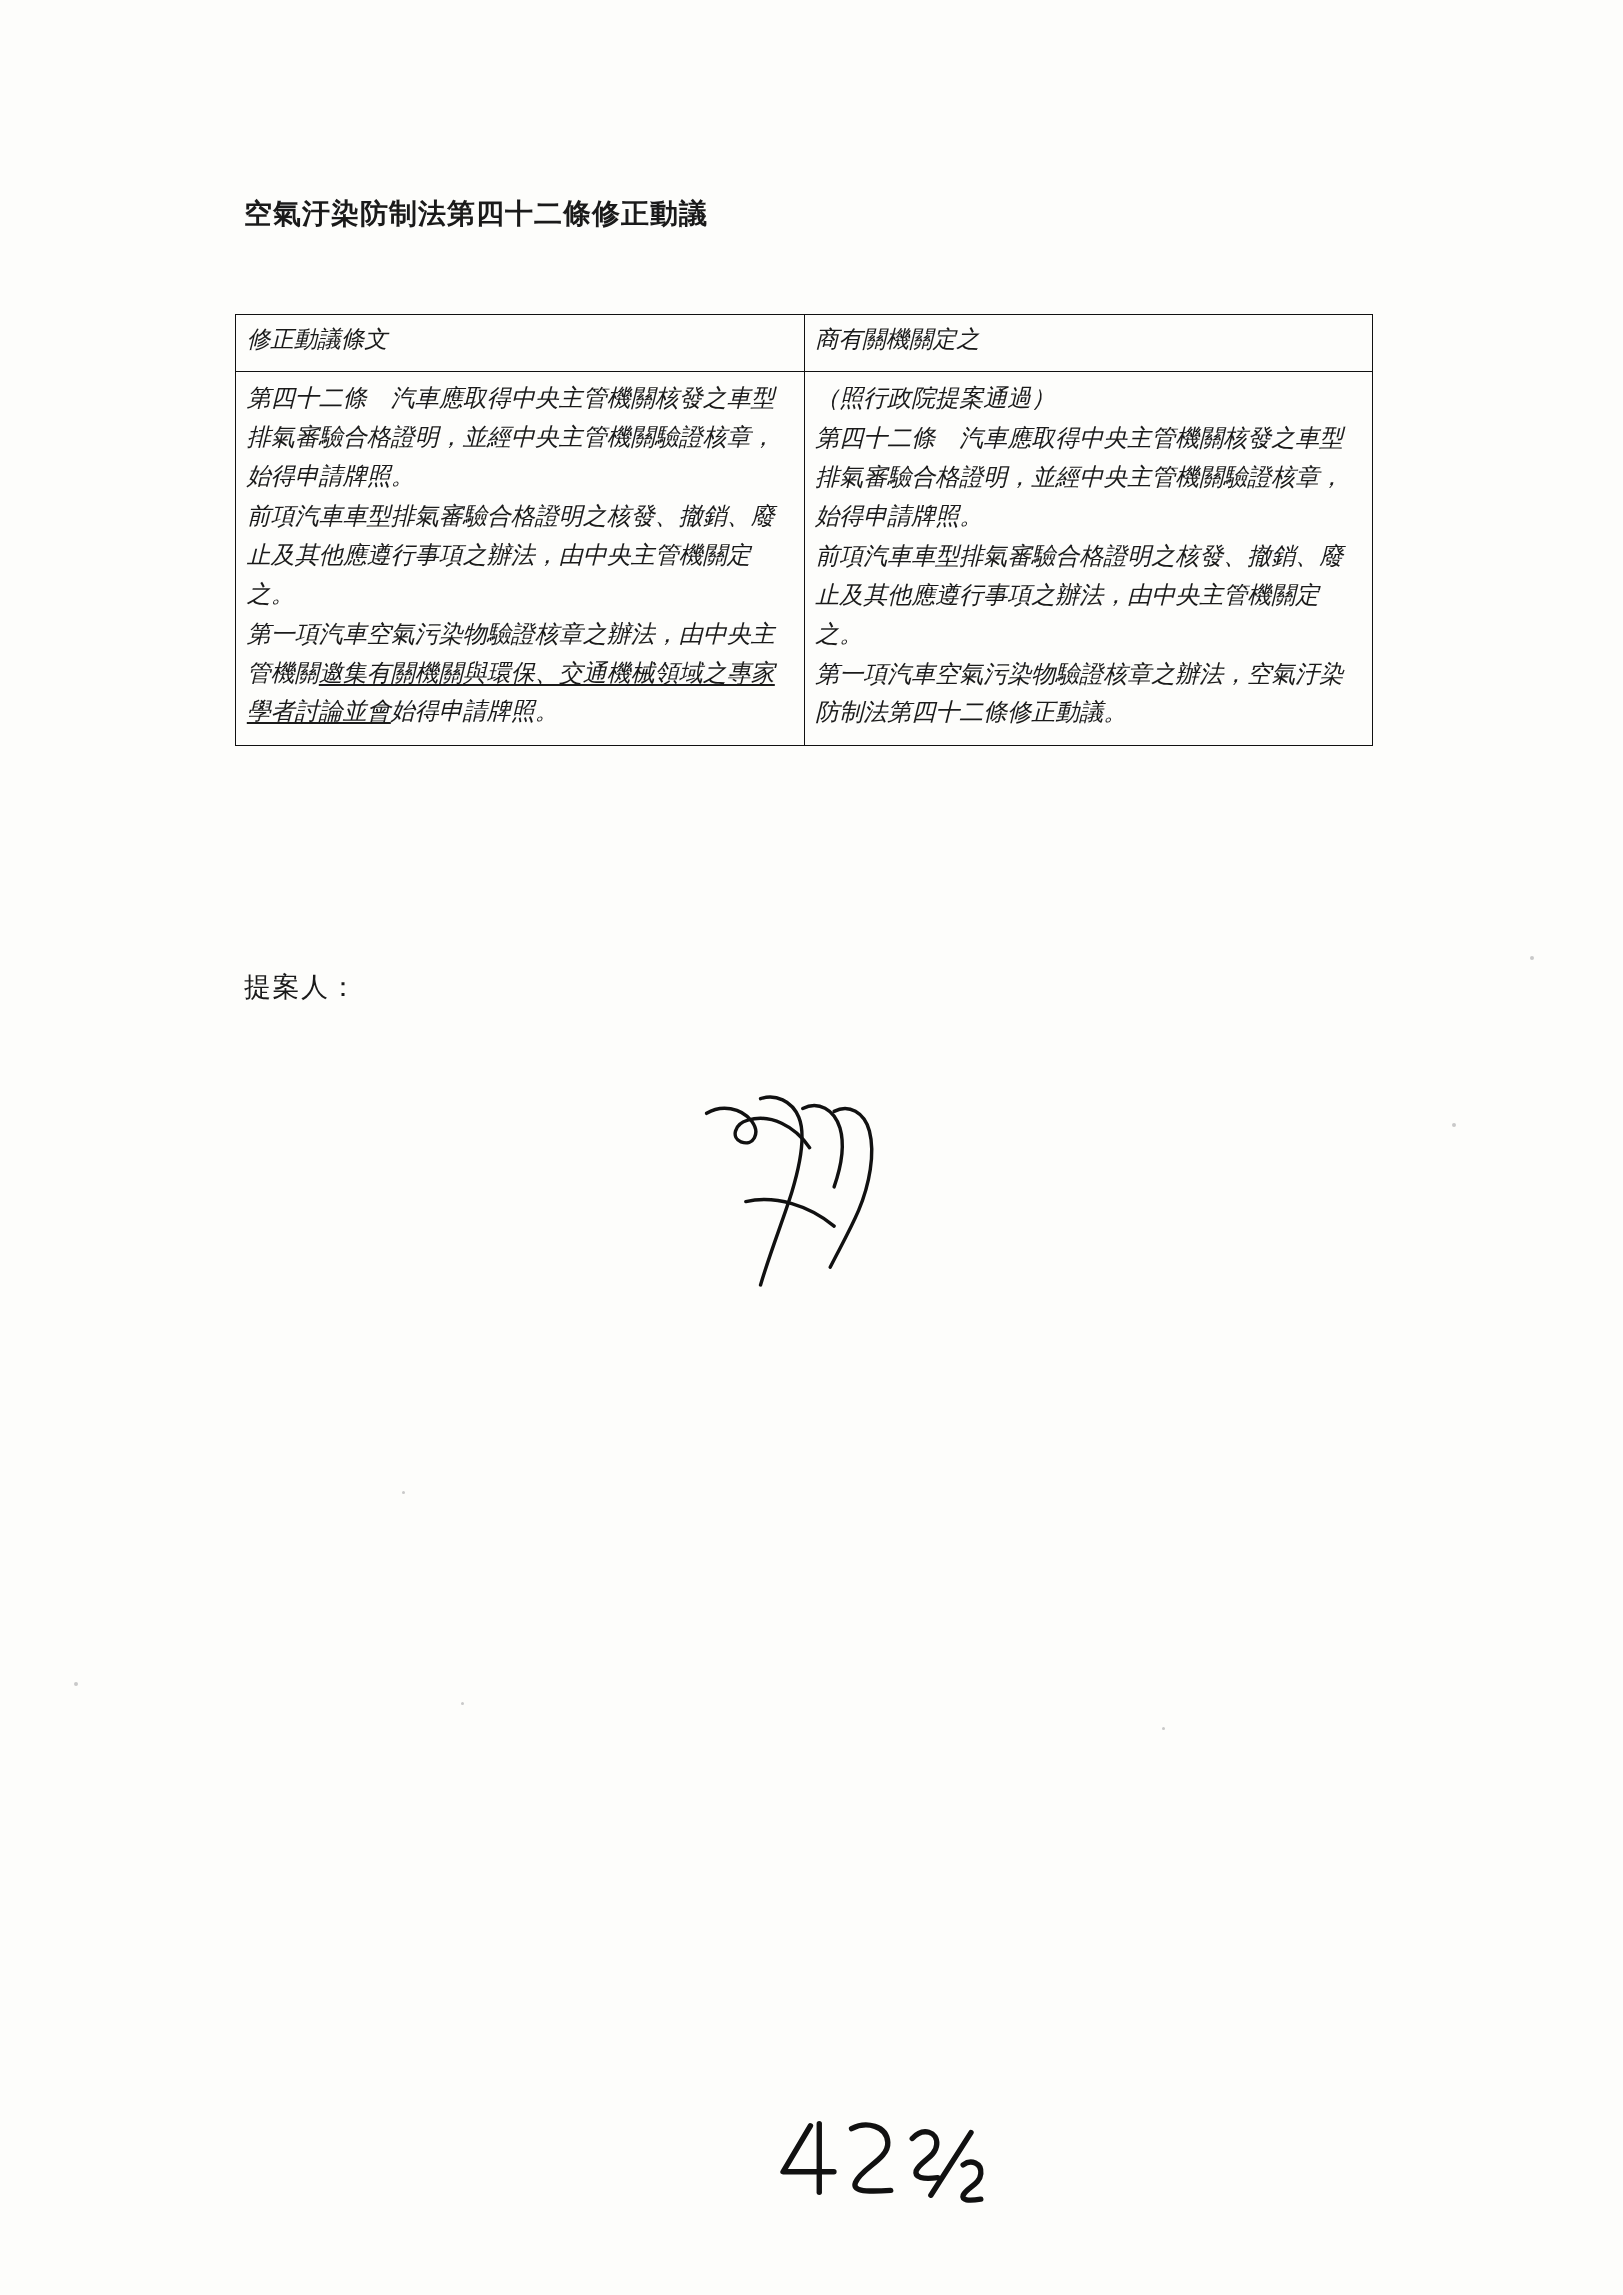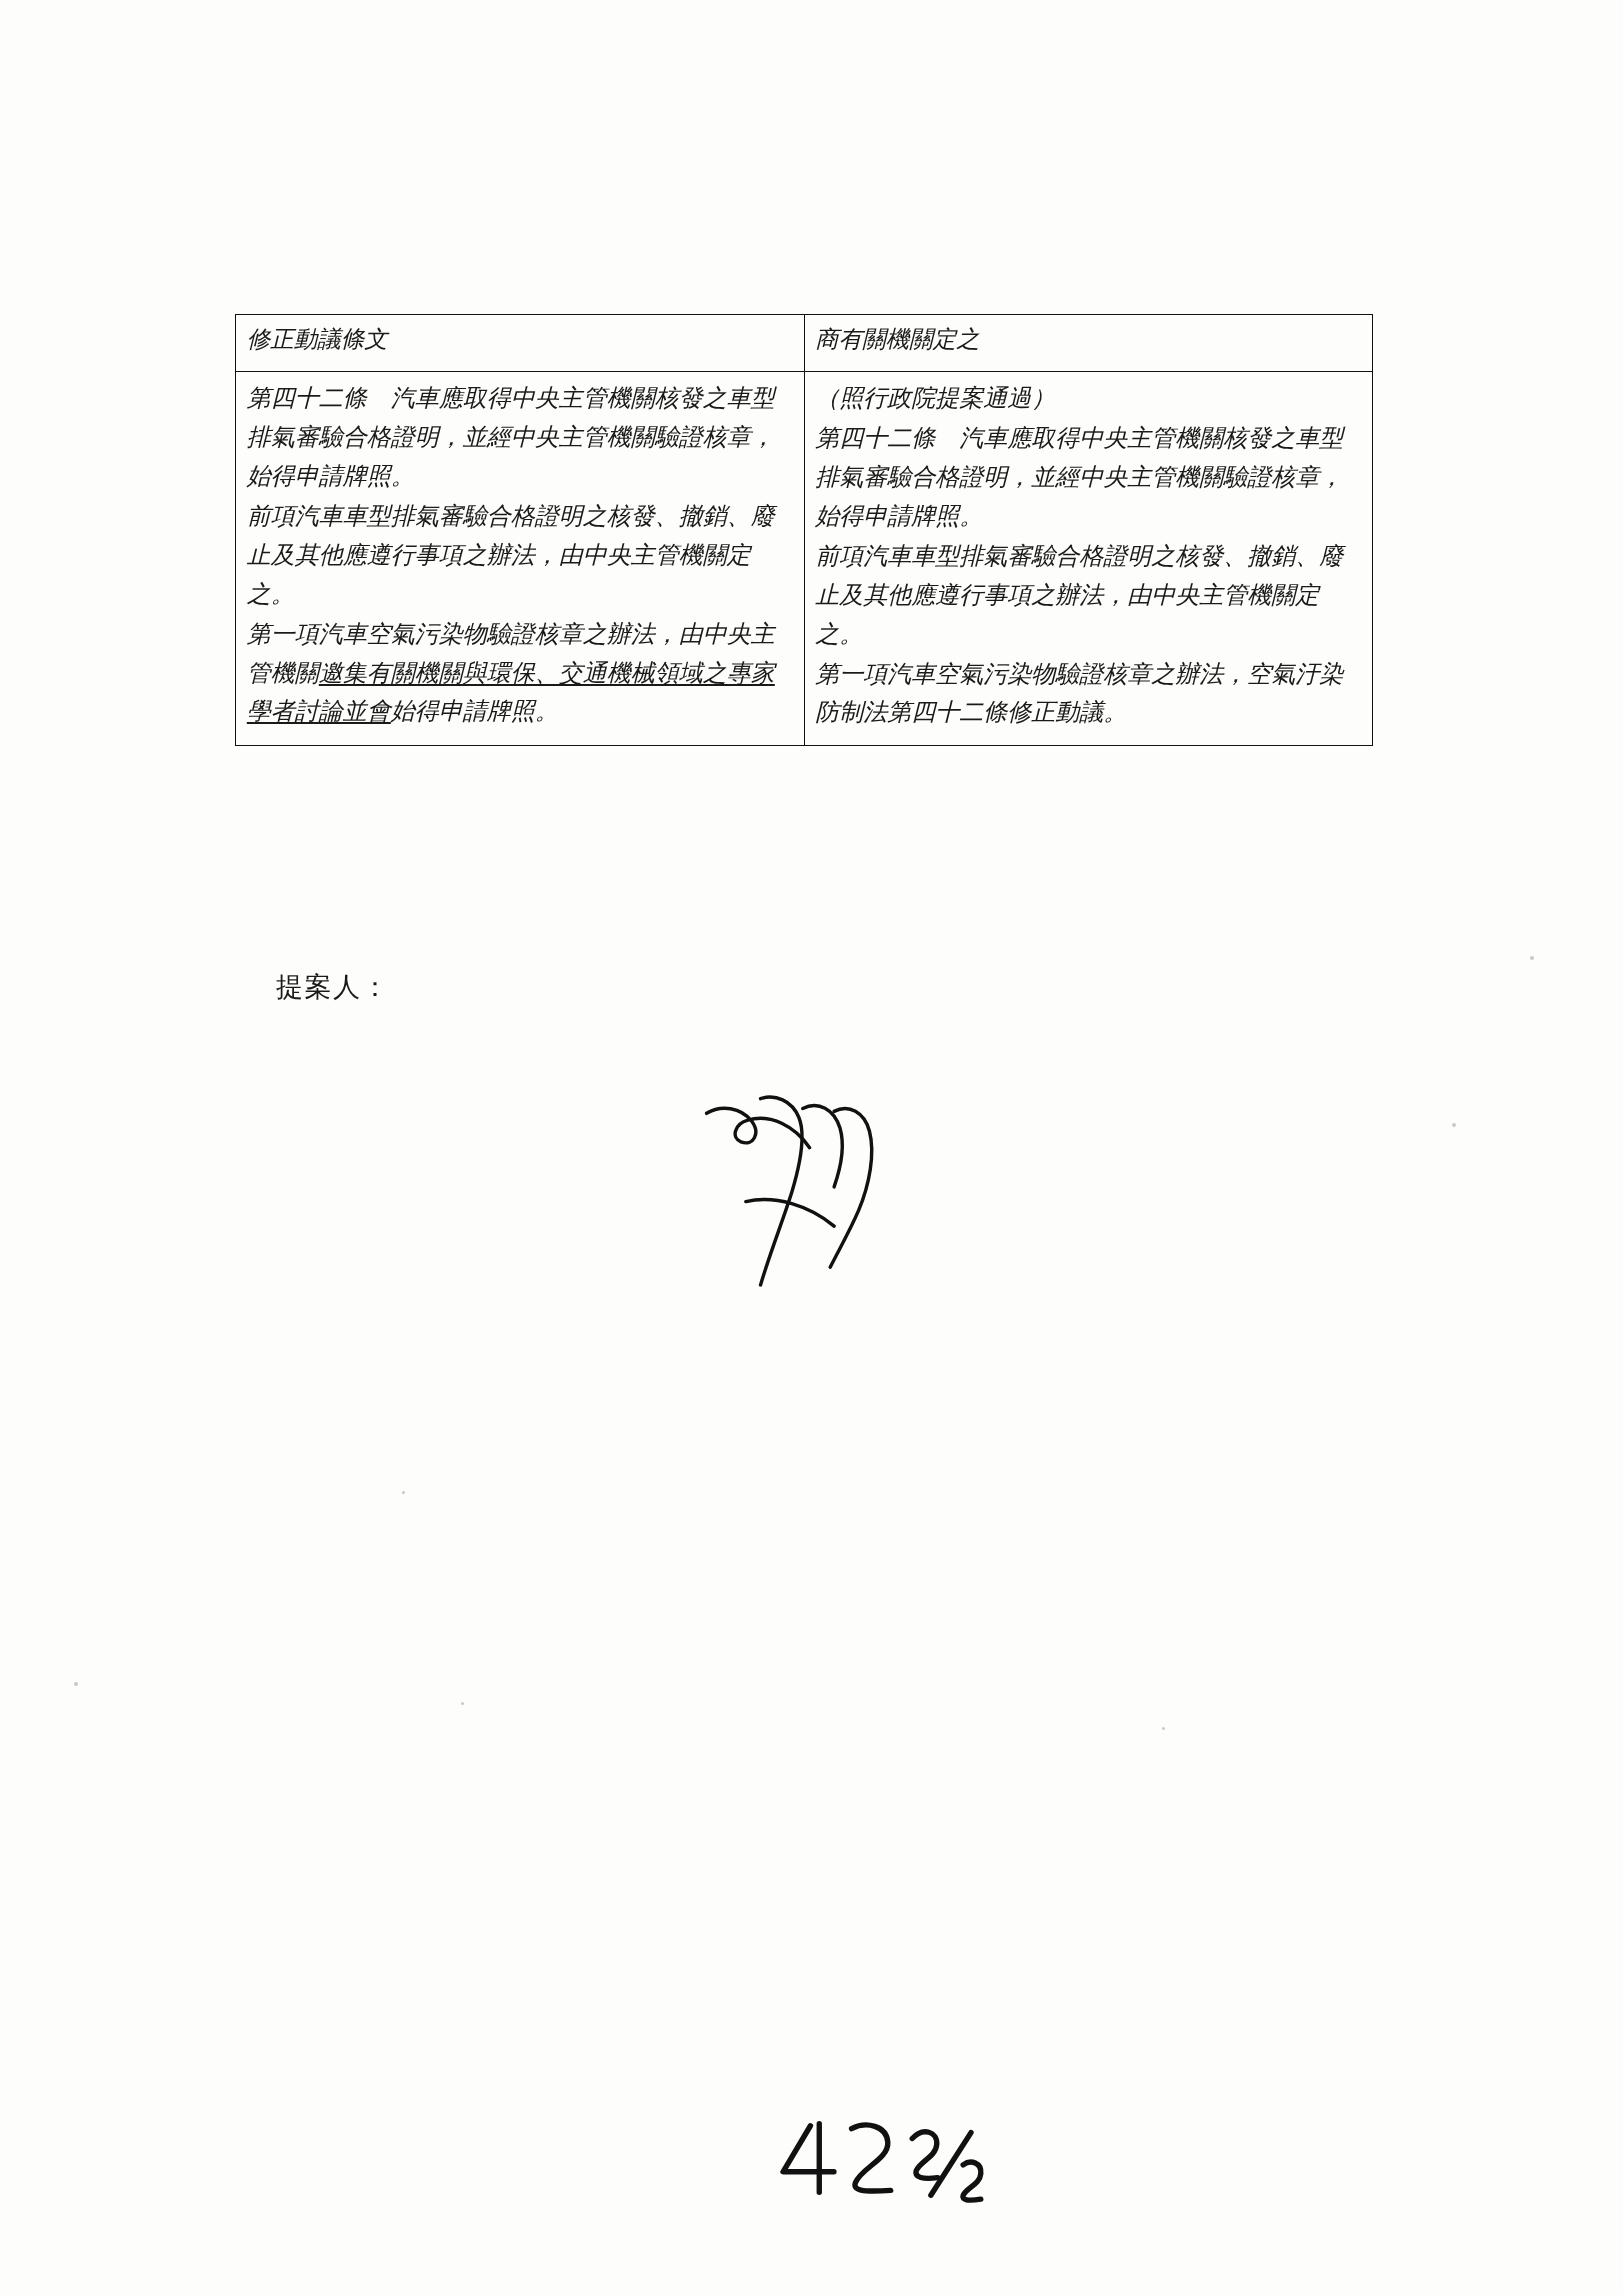--- a/index.html
+++ b/index.html
@@ -79,21 +79,20 @@
     text-underline-offset: 2.9px;
     text-decoration-thickness: 1.5px;
   }
 
   .proposer {
     position: absolute;
     left: 244px;
     top: 969px;
     font-size: 27px;
     letter-spacing: 1.5px;
-    margin-left: 32px;
   }
 
   .signature {
     position: absolute;
     left: 687px;
     top: 1079px;
     width: 304px;
     height: 255px;
   }
   .page-number {
@@ -109,20 +108,21 @@
 
 <div class="page">
 
   <div class="speck" style="left:1530px;top:956px;width:4.4px;height:4.4px;"></div>
   <div class="speck" style="left:1452px;top:1123px;width:3.9px;height:3.9px;"></div>
   <div class="speck" style="left:74px;top:1682px;width:3.9px;height:3.9px;"></div>
   <div class="speck" style="left:461px;top:1702px;width:3.4px;height:3.4px;"></div>
   <div class="speck" style="left:1162px;top:1727px;width:3.4px;height:3.4px;"></div>
   <div class="speck" style="left:402px;top:1491px;width:3.4px;height:3.4px;"></div>
 
+  <div class="doc-title">空氣汙染防制法第四十二條修正動議</div>
 
   <table class="cmp-table">
     <colgroup>
       <col style="width:50%">
       <col style="width:50%">
     </colgroup>
     <thead>
       <tr>
         <th class="hdr-cell">修正動議條文</th>
         <th class="hdr-cell">商有關機關定之</th>

